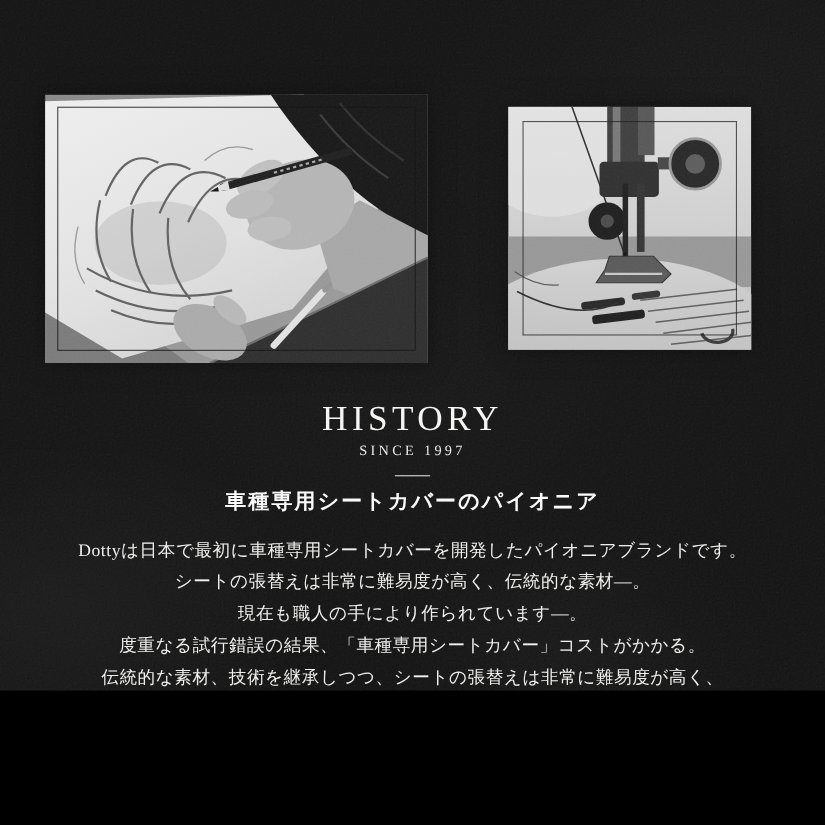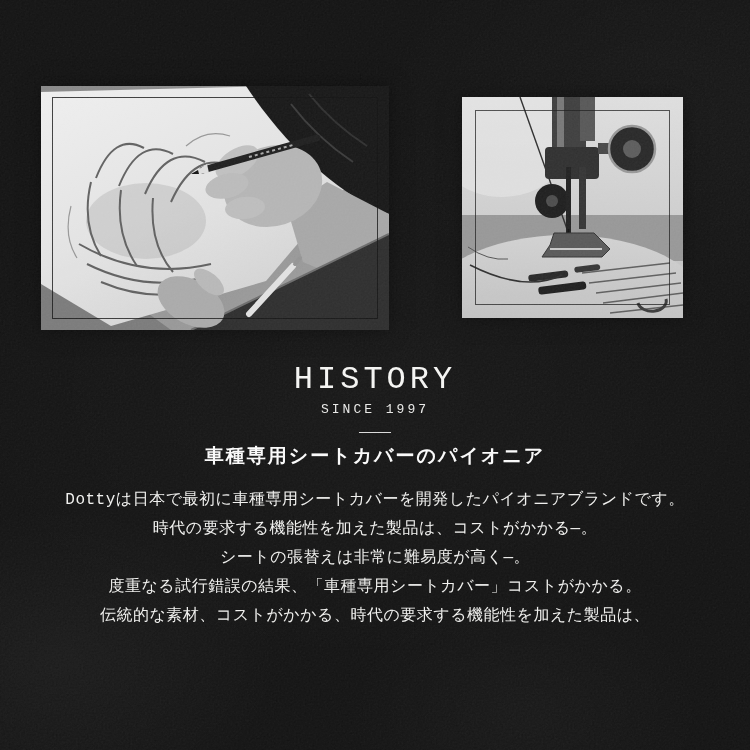--- a/index.html
+++ b/index.html
@@ -3,29 +3,29 @@
 <meta charset="utf-8">
 <style>
   html, body {
     margin: 0;
     padding: 0;
     background: #000;
   }
   .page {
     position: relative;
     width: 750px;
-    height: 750px;
+    height: 628px;
     overflow: hidden;
     background:
       radial-gradient(ellipse 320px 220px at 8% 88%, rgba(255,255,255,0.035), transparent 70%),
       radial-gradient(ellipse 420px 300px at 88% 16%, rgba(255,255,255,0.025), transparent 70%),
       radial-gradient(ellipse 560px 380px at 48% 52%, rgba(255,255,255,0.02), transparent 75%),
       radial-gradient(ellipse 260px 180px at 70% 95%, rgba(255,255,255,0.025), transparent 70%),
       #0e0e0e;
-    font-family: Liberation Mono, monospace;
+    font-family: Liberation Serif, serif;
   }
   .texture-overlay {
     position: absolute;
     inset: 0;
     pointer-events: none;
   }
   .photo {
     position: absolute;
     margin: 0;
     padding: 0;
@@ -213,24 +213,24 @@
     <span class="inner-frame"></span>
   </figure>
 
   <div class="history-block">
     <h2 class="history-title">HISTORY</h2>
     <div class="history-since">SINCE 1997</div>
     <div class="divider"></div>
     <h3 class="history-subtitle">車種専用シートカバーのパイオニア</h3>
     <p class="history-paragraph">
       <span class="line">Dottyは日本で最初に車種専用シートカバーを開発したパイオニアブランドです。</span>
-      <span class="line">時代の要求する機能性を加えた製品は、コストがかかる―。</span>
-      <span class="line">シートの張替えは非常に難易度が高く―。</span>
+      <span class="line">シートの張替えは非常に難易度が高く、伝統的な素材―。</span>
+      <span class="line">現在も職人の手により作られています―。</span>
       <span class="line">度重なる試行錯誤の結果、「車種専用シートカバー」コストがかかる。</span>
-      <span class="line">伝統的な素材、コストがかかる、時代の要求する機能性を加えた製品は、</span>
+      <span class="line">伝統的な素材、技術を継承しつつ、シートの張替えは非常に難易度が高く、</span>
     </p>
   </div>
 
   <svg class="texture-overlay" width="750" height="750">
     <filter id="grain">
       <feTurbulence type="fractalNoise" baseFrequency="0.55" numOctaves="2" stitchTiles="stitch"></feTurbulence>
       <feColorMatrix type="matrix" values="0 0 0 0 1  0 0 0 0 1  0 0 0 0 1  0.06 0.06 0.06 0 0"></feColorMatrix>
     </filter>
     <rect width="750" height="750" filter="url(#grain)" opacity="0.5"></rect>
   </svg>

